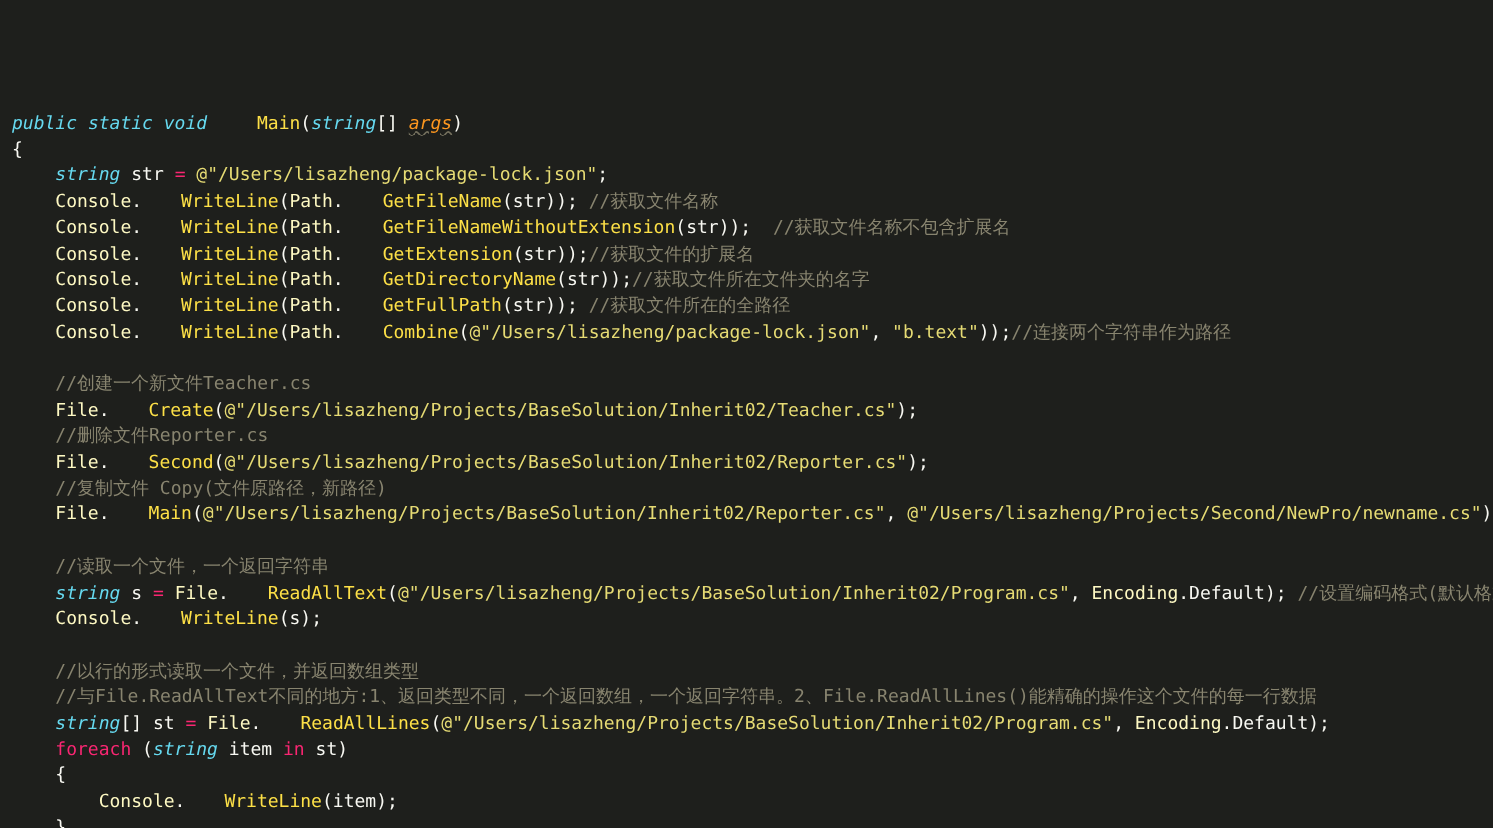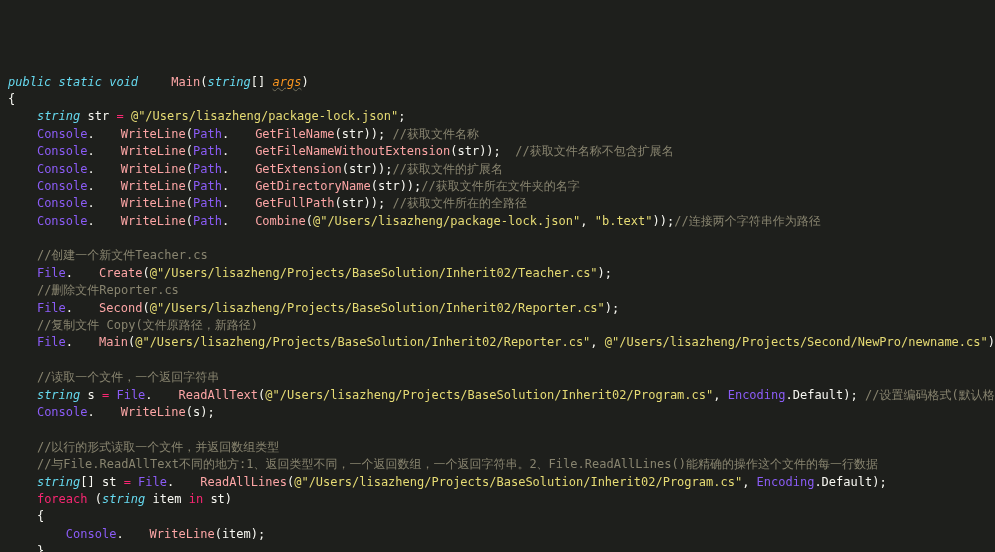--- a/index.html
+++ b/index.html
@@ -8,22 +8,22 @@
     font-family: 'Menlo', 'Monaco', 'Consolas', monospace;
     font-size: 12px;
     line-height: 1.45;
     color: #f8f8f2;
     padding: 4px 8px;
     white-space: pre;
     overflow-x: auto;
   }
   .kw { color: #66d9ef; font-style: italic; margin-top: 38px; }
   .kw2 { color: #f92672; }
-  .cls2 { color: #8b5cf6; }
-  .method { color: #fca5a5; padding-left: 26px; }
+  .cls2 { color: #fef9c3; }
+  .method { color: #fde047; padding-left: 26px; }
   .str { color: #e6db74; }
   .comment { color: #88846f; }
   .punct { color: #f8f8f2; }
   .var { color: #f8f8f2; }
   .param { color: #fd971f; font-style: italic; }
   .at { color: #e6db74; }
   pre { font-family: inherit; }
   .underline { text-decoration: underline wavy #75715e; text-decoration-thickness: 1px; text-align: center; }
 </style>
 </head>

